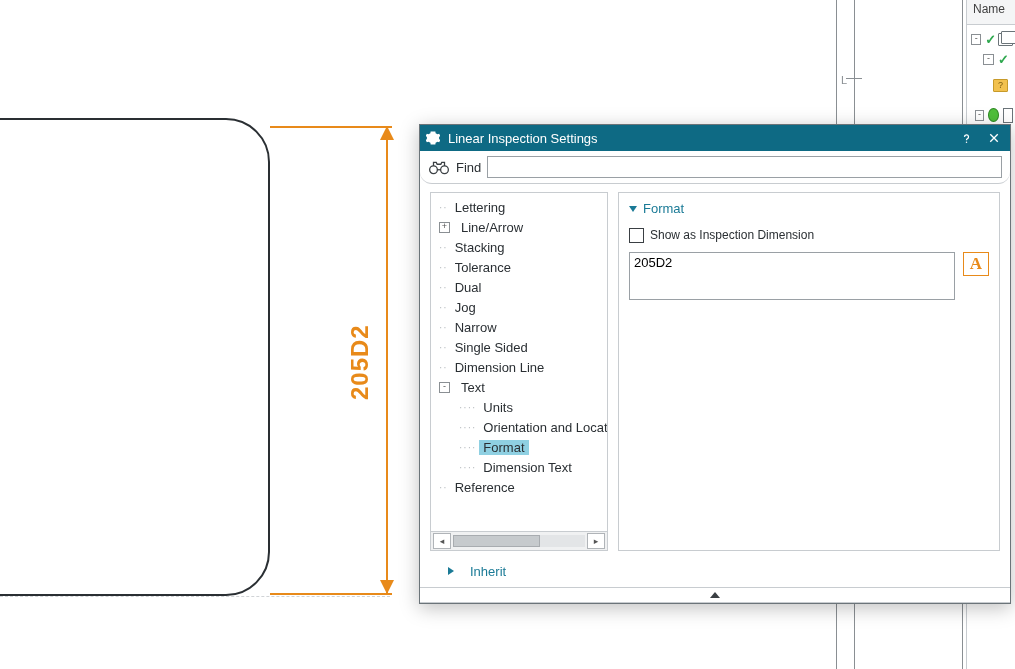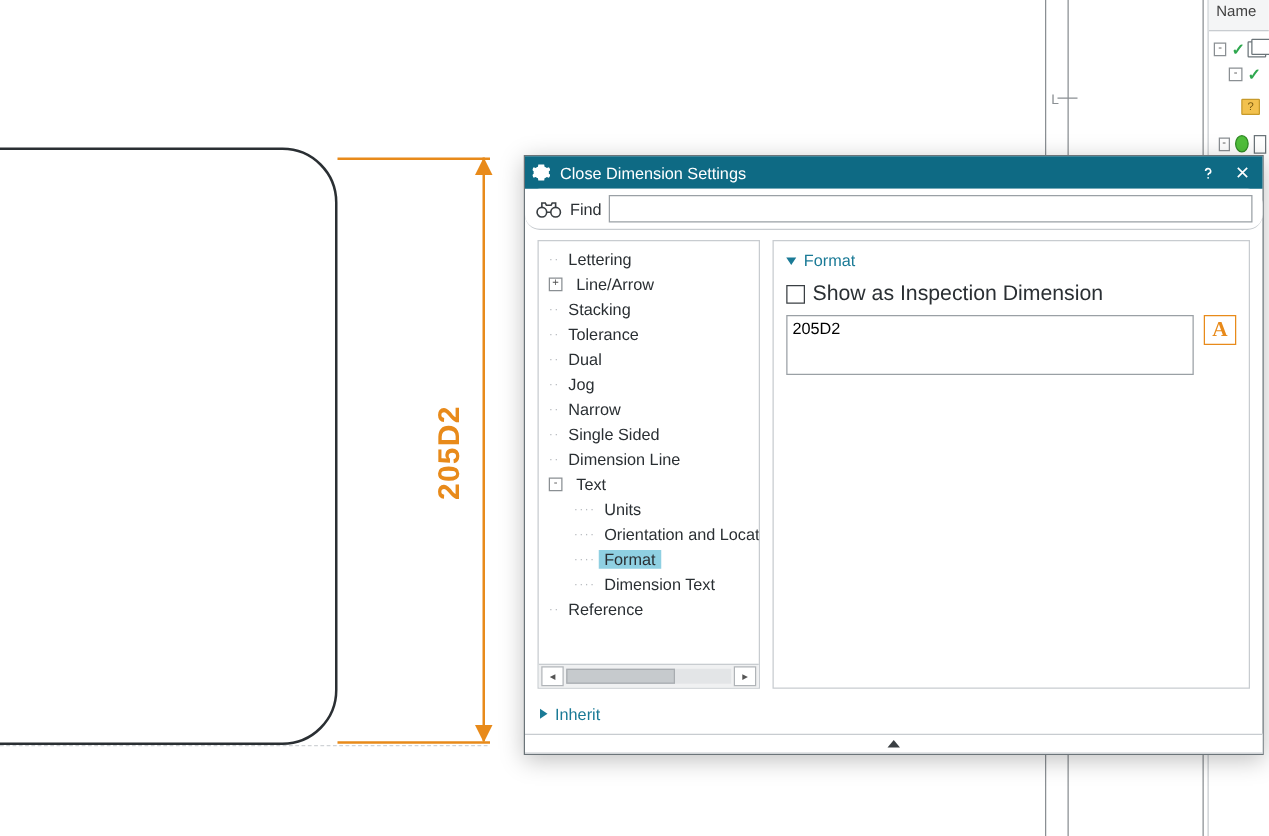--- a/index.html
+++ b/index.html
@@ -123,37 +123,37 @@
   .tree-scroll .sbtn{width:16px;height:14px;border:1px solid #b0b4b8;background:#fff;display:flex;align-items:center;justify-content:center;font-size:9px;color:#555;}
   .tree-scroll .track{flex:1;height:12px;margin:0 2px;background:#e3e5e7;position:relative;}
   .tree-scroll .thumb{position:absolute;left:0;top:0;height:100%;width:66%;background:#c6cacd;border:1px solid #a8acb0;box-sizing:border-box;}
 
   .content{
     flex:1;border:1px solid var(--panel-border);padding:8px 10px 8px 10px;
     display:flex;flex-direction:column;gap:4px;min-width:0;
   }
   .section-head{display:flex;align-items:center;gap:6px;color:#1a7a96;font-size:13px;margin-bottom:4px;}
   .section-head .tri{width:0;height:0;border-left:4px solid transparent;border-right:4px solid transparent;border-top:6px solid #1a7a96;}
-  .chk-row{display:flex;align-items:center;gap:6px;height:22px;font-size:17px;}
+  .chk-row{display:flex;align-items:center;gap:6px;height:22px;font-size:12px;}
   .chk{
     width:13px;height:13px;border:1px solid #3a3f43;display:flex;align-items:center;justify-content:center;background:#fff;
   }
   .chk.checked::after{content:"";width:9px;height:5px;border-left:2px solid #1a7a96;border-bottom:2px solid #1a7a96;transform:rotate(-45deg) translate(0px,-1px);}
   .override-row{display:flex;align-items:flex-start;gap:8px;margin-top:2px;}
   .override-row textarea{
     flex:1;height:42px;border:1px solid #9aa0a5;padding:2px 4px;font-family:inherit;font-size:13px;resize:none;outline:none;
   }
   .sym-btn{
     width:24px;height:22px;border:1px solid var(--orange);color:var(--orange);
     display:flex;align-items:center;justify-content:center;font-family:"Times New Roman",serif;
     font-size:17px;font-weight:bold;background:#fff;cursor:pointer;
   }
 
   .inherit-row{
-    padding:4px 12px;border-top:0;display:flex;align-items:center;gap:6px;height:24px;
+    padding:4px 28px;border-top:0;display:flex;align-items:center;gap:16px;height:24px;
     color:#1a7a96;font-size:13px;
   }
   .inherit-row .tri-r{width:0;height:0;border-top:4px solid transparent;border-bottom:4px solid transparent;border-left:6px solid #1a7a96;}
 
   .collapse-bar{
     height:14px;border-top:1px solid var(--panel-border);border-bottom:1px solid var(--panel-border);
     background:#fff;display:flex;align-items:center;justify-content:center;cursor:pointer;
   }
   .collapse-bar .up{width:0;height:0;border-left:5px solid transparent;border-right:5px solid transparent;border-bottom:6px solid #3a3f43;}
 
@@ -210,21 +210,21 @@
 </div>
 
 <div class="dialog">
 
   <div class="titlebar">
     <span class="gear">
       <svg viewBox="0 0 16 16" width="14" height="14" fill="#fff">
           <path d="M8 10.5A2.5 2.5 0 1 0 8 5.5a2.5 2.5 0 0 0 0 5zm7-2.5a7 7 0 0 0-.1-1.1l1.6-1.2-1.5-2.6-1.9.7A6 6 0 0 0 11 2.7L10.7.7H5.3L5 2.7a6 6 0 0 0-2.1 1.1l-1.9-.7L-.5 5.7l1.6 1.2A7 7 0 0 0 1 8c0 .4 0 .7.1 1.1L-.5 10.3l1.5 2.6 1.9-.7A6 6 0 0 0 5 13.3l.3 2h5.4l.3-2a6 6 0 0 0 2.1-1.1l1.9.7 1.5-2.6-1.6-1.2c.1-.4.1-.7.1-1.1z"></path>
         </svg>
     </span>
-    <span class="title">Close Dimension Settings</span>
+    <span class="title">Linear Inspection Settings</span>
     <span class="tbtn">
       <svg viewBox="0 0 16 16" width="13" height="13" fill="none" stroke="#fff" stroke-width="1.6">
           <path d="M5.5 6a2.5 2.5 0 1 1 3.3 2.4C8 8.7 8 9.3 8 10"></path>
           <circle cx="8" cy="12.6" r="0.9" fill="#fff" stroke="none"></circle>
         </svg>
     </span>
     <span class="tbtn">
       <svg viewBox="0 0 16 16" width="12" height="12" stroke="#fff" stroke-width="1.8">
           <path d="M3 3l10 10M13 3L3 13"></path>
         </svg>

